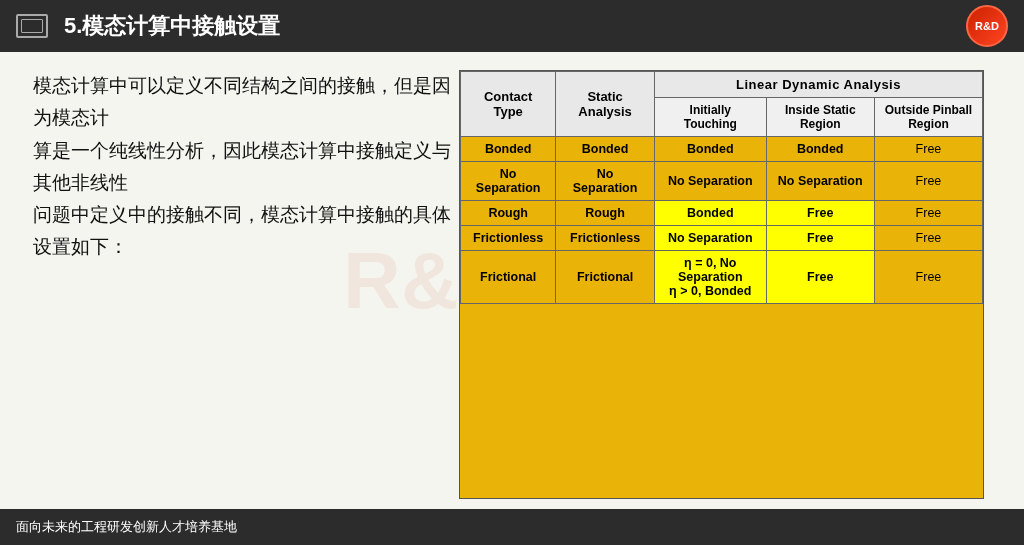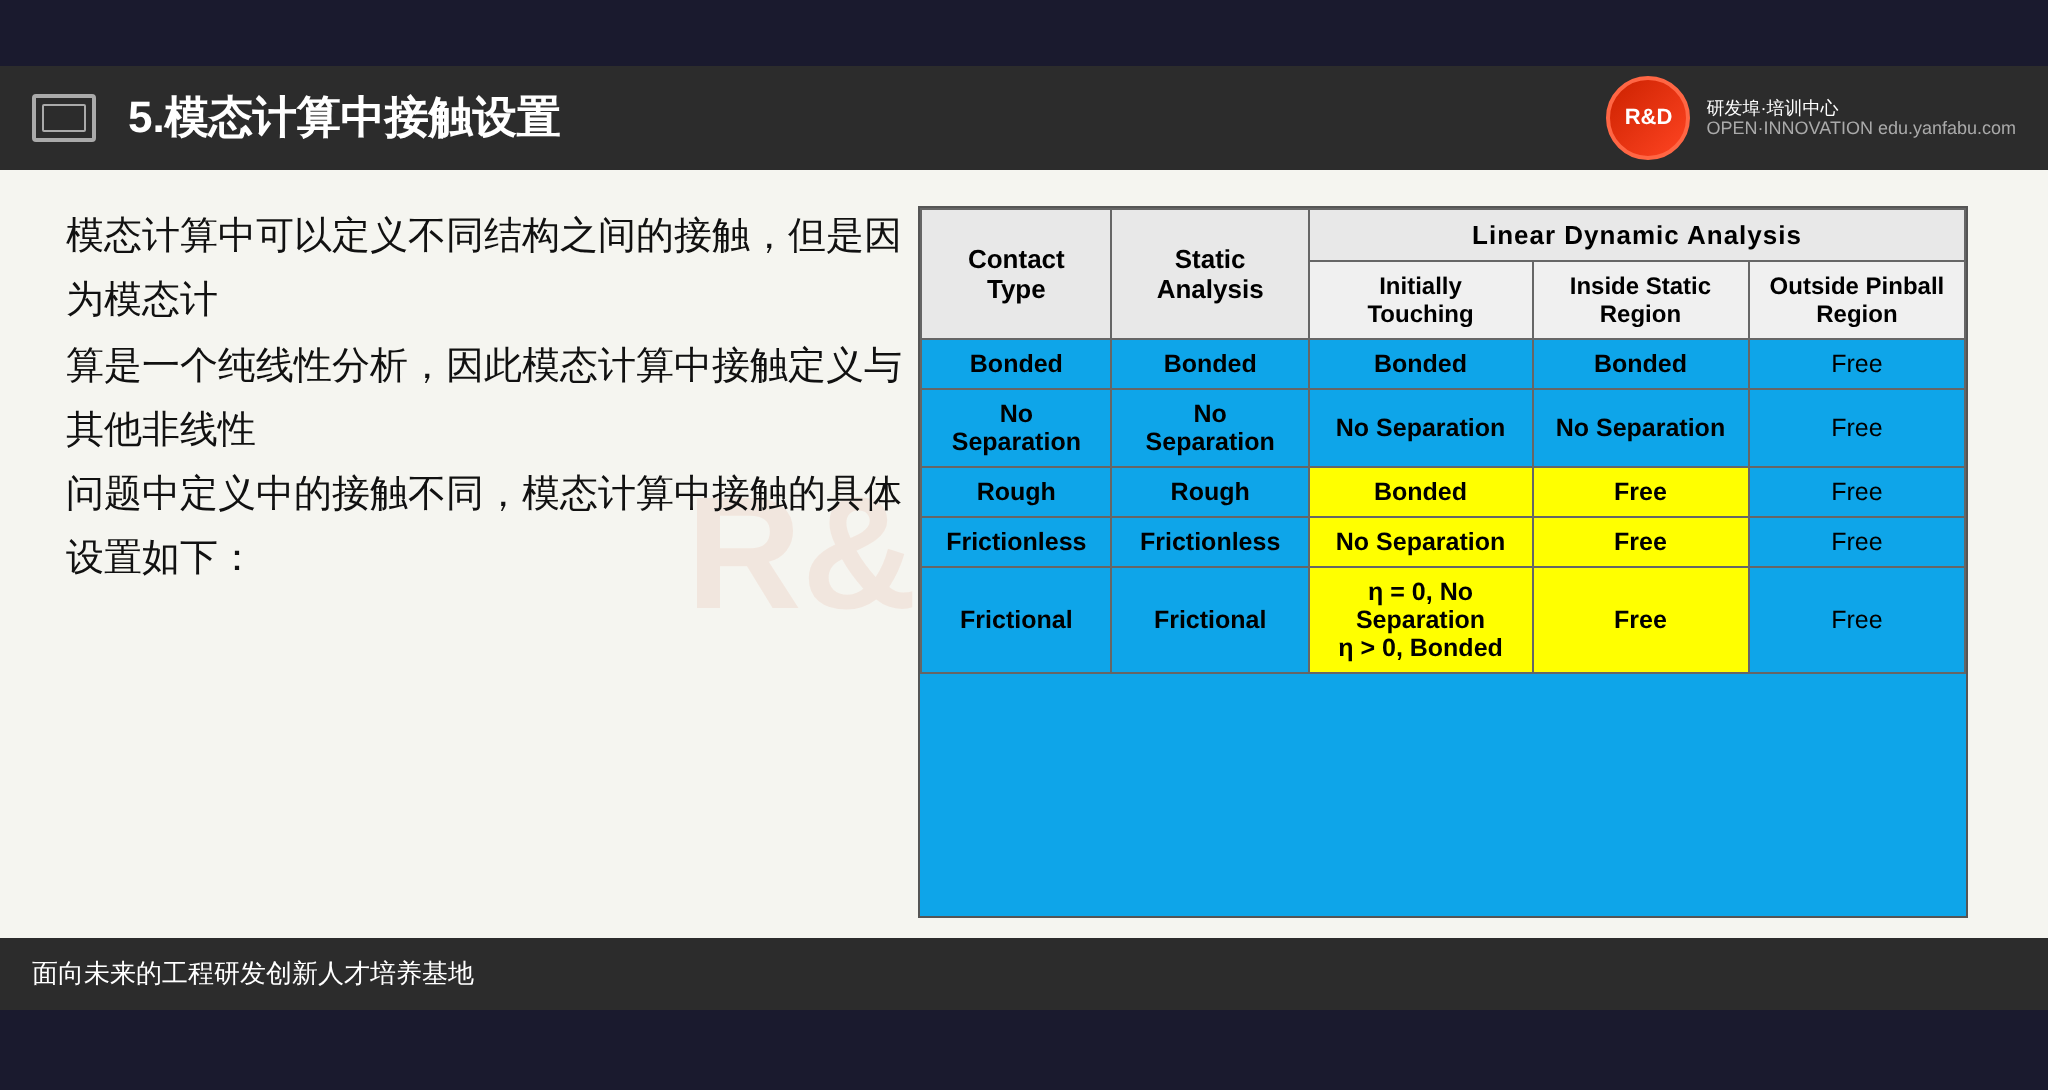--- a/index.html
+++ b/index.html
@@ -8,26 +8,25 @@
       height: 545px;
       background: #1a1a2e;
       font-family: 'Arial', sans-serif;
       overflow: hidden;
       position: relative;
     }
 
     
     .slide {
       width: 1024px;
-      height: 472px;
+      height: 545px;
       background: #f5f5f0;
       display: flex;
       flex-direction: column;
       position: relative;
-      margin-top: 33px;
     }
 
     
     .header {
       background: #2c2c2c;
       height: 52px;
       display: flex;
       align-items: center;
       padding: 0 16px;
       flex-shrink: 0;
@@ -139,21 +138,21 @@
       margin-bottom: 16px;
       position: relative;
       z-index: 1;
     }
 
     
     .table-wrapper {
       border: 1.5px solid #555;
       position: relative;
       z-index: 1;
-      background: #0ea5e9;
+      background: #eab308;
     }
 
     table {
       width: 100%;
       border-collapse: collapse;
       font-size: 13px;
     }
 
     table th, table td {
       border: 1px solid #666;
@@ -237,24 +236,20 @@
 <body>
 
 <div class="slide">
 
   <div class="header">
     <div class="header-icon"></div>
     <div class="header-title">5.模态计算中接触设置</div>
     <div class="logo-area">
       <div class="logo-circle">
         <span style="font-size:11px; font-weight:bold;">R&amp;D</span>
-      </div>
-      <div class="logo-text">
-        <span class="logo-subtitle">研发埠·培训中心</span>
-        <span class="logo-url">OPEN·INNOVATION  edu.yanfabu.com</span>
       </div>
     </div>
   </div>
 
   <div class="content">
 
     <div class="watermark">R&amp;D edu</div>
     <div class="watermark2">R&amp;D</div>
 
     <div class="intro-text">

